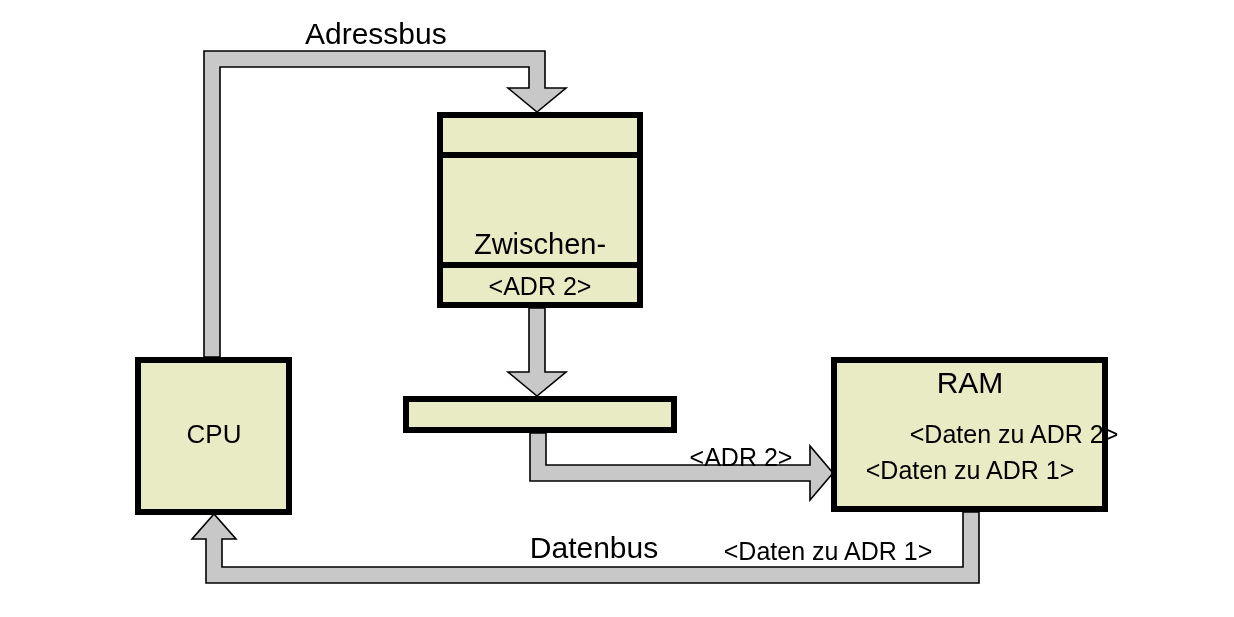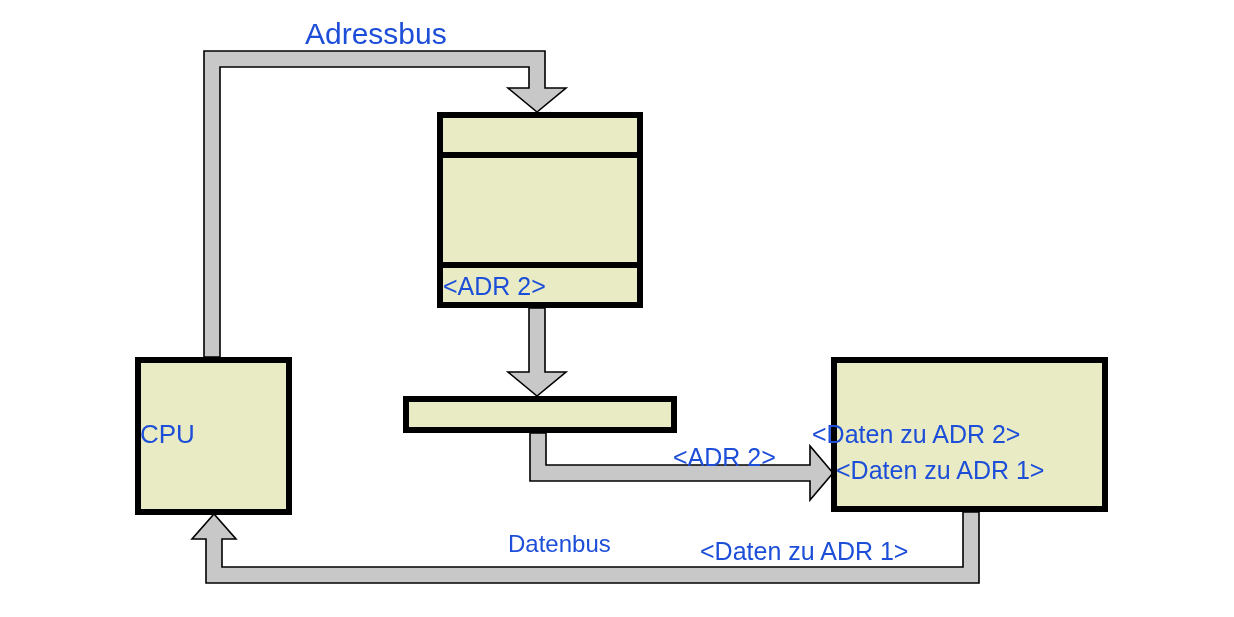--- a/index.html
+++ b/index.html
@@ -35,39 +35,40 @@
   .box-fill {
     fill: #e9ebc4;
     stroke: none;
   }
   .divider {
     fill: #000000;
     stroke: none;
   }
   .dlabel {
     position: absolute;
-    color: #1d4ed8;
+    color: #000000;
     white-space: pre;
     line-height: 1.12;
+    text-align: center;
   }
   .lbl-adressbus { font-size: 30px; left: 305px; top: 17px; }
   .lbl-zs {
     font-size: 29px;
     left: 443px;
     top: 163px;
     width: 194px;
   }
   .lbl-zs-adr { font-size: 25px; left: 443px; top: 272px; width: 194px; }
   .lbl-cpu { font-size: 26px; left: 140px; top: 420px; width: 148px; }
   .lbl-decoder { font-size: 30px; left: 408px; top: 400px; width: 264px; }
   .lbl-adr2-bus { font-size: 25px; left: 673px; top: 443px; width: 136px; }
   .lbl-ram-title { font-size: 30px; left: 836px; top: 366px; width: 268px; }
-  .lbl-ram-row1 { font-size: 25px; left: 812px; top: 420px; width: 268px; }
+  .lbl-ram-row1 { font-size: 25px; left: 880px; top: 420px; width: 268px; }
   .lbl-ram-row2 { font-size: 25px; left: 836px; top: 456px; width: 268px; }
-  .lbl-datenbus { font-size: 24px; left: 508px; top: 531px; width: 172px; }
+  .lbl-datenbus { font-size: 30px; left: 508px; top: 531px; width: 172px; }
   .lbl-datenbus-val { font-size: 25px; left: 700px; top: 537px; width: 256px; }
 </style>
 </head>
 <body>
 
 <div id="stage">
 
   <svg id="diagram-svg" viewBox="0 0 1234 617">
 
     <g>
@@ -143,28 +144,30 @@
 
     <g>
       <rect class="box-outer" x="831" y="357" width="277" height="155"></rect>
       <rect class="box-fill" x="837" y="363" width="265" height="143"></rect>
     </g>
   </svg>
 
   <div class="dlabel lbl-adressbus">Adressbus</div>
 
   <div class="dlabel lbl-zs">
+    <div>Zwischen-</div>
   </div>
 
   <div class="dlabel lbl-zs-adr">&lt;ADR 2&gt;</div>
 
   <div class="dlabel lbl-cpu">CPU</div>
 
 
   <div class="dlabel lbl-adr2-bus">&lt;ADR 2&gt;</div>
 
+  <div class="dlabel lbl-ram-title">RAM</div>
   <div class="dlabel lbl-ram-row1">&lt;Daten zu ADR 2&gt;</div>
   <div class="dlabel lbl-ram-row2">&lt;Daten zu ADR 1&gt;</div>
 
   <div class="dlabel lbl-datenbus">Datenbus</div>
   <div class="dlabel lbl-datenbus-val">&lt;Daten zu ADR 1&gt;</div>
 
 </div>
 
 </body></html>

